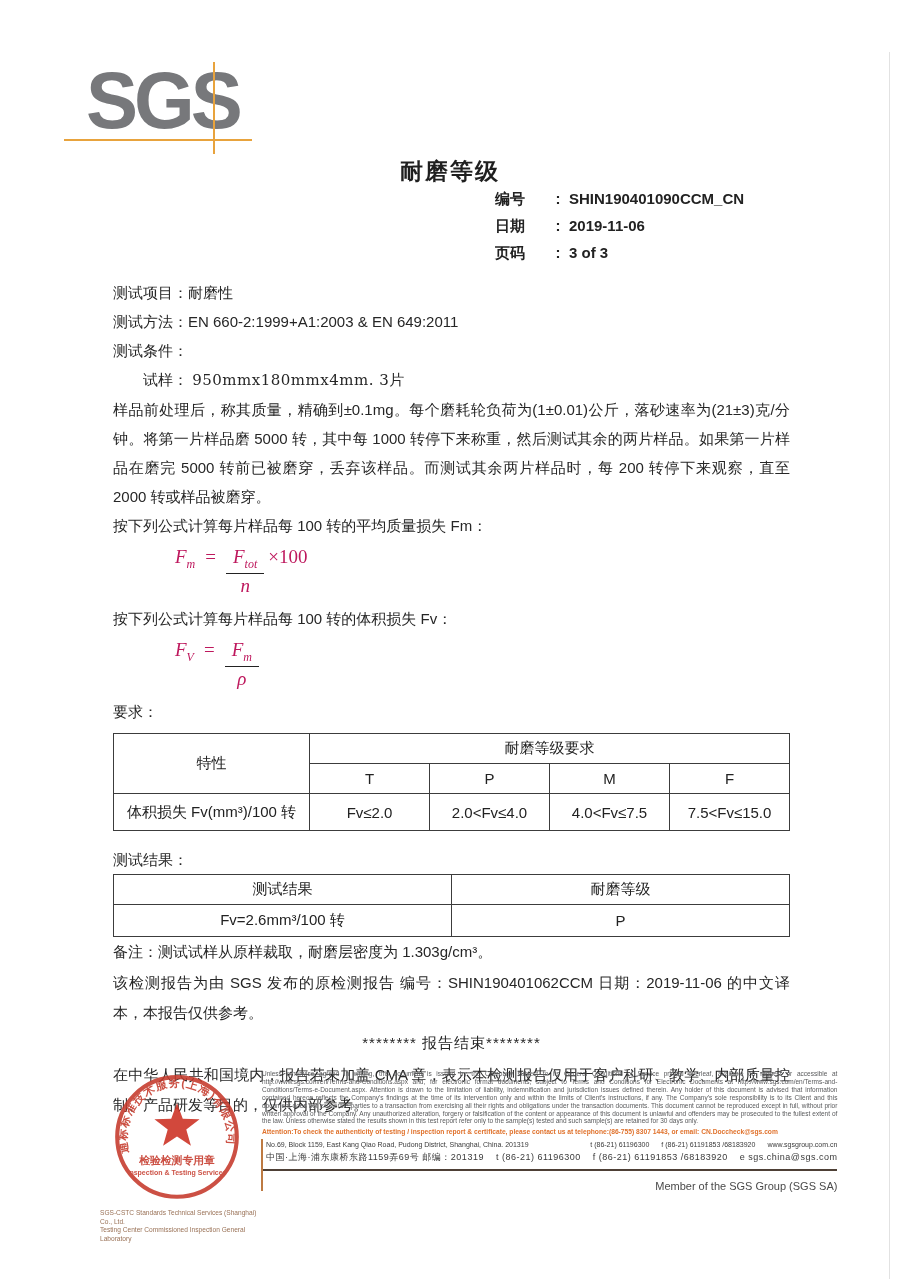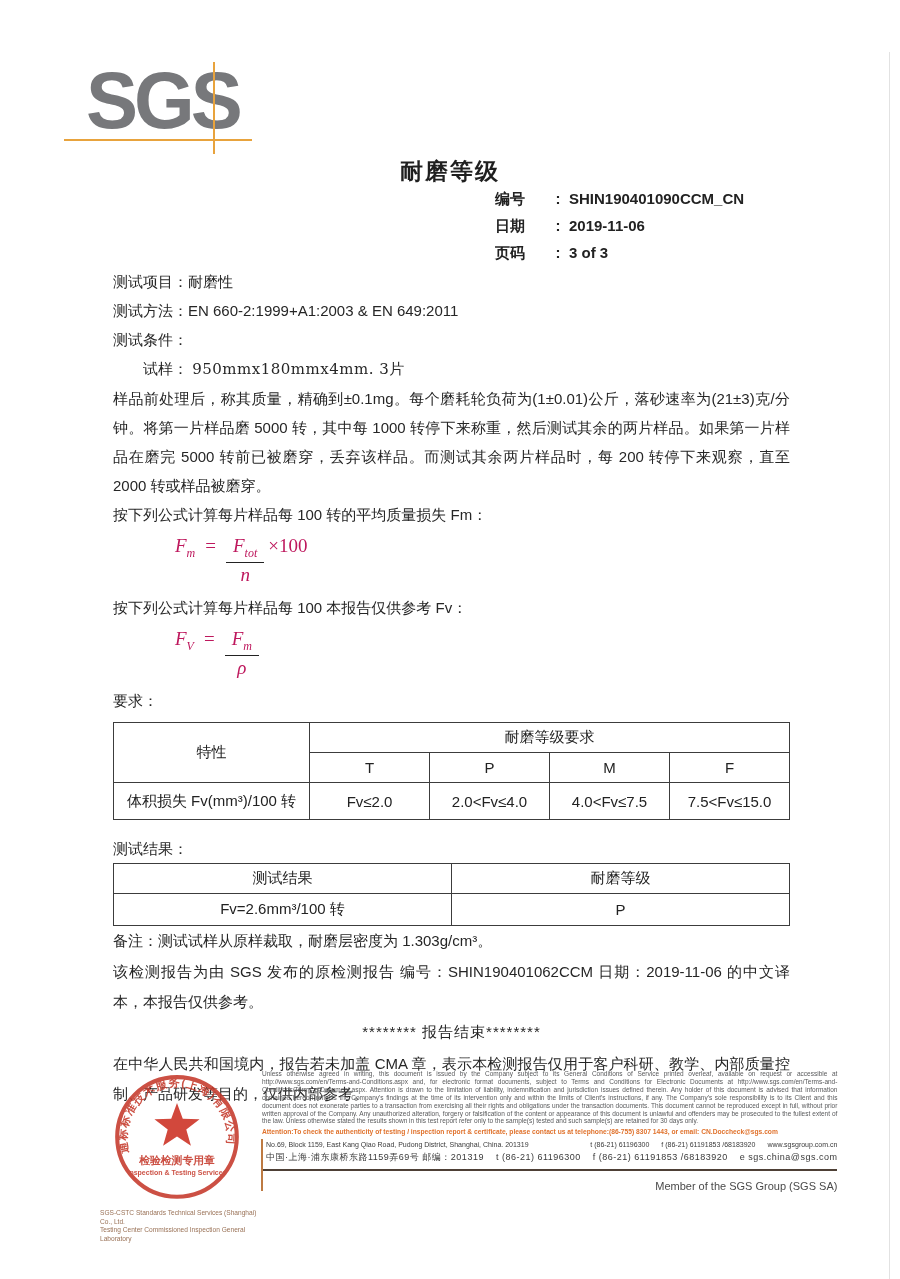--- a/index.html
+++ b/index.html
@@ -27,21 +27,21 @@
     position:absolute; left:0; top:156px; width:900px; text-align:center;
     font-size:23px; font-weight:bold; letter-spacing:2px; color:#1f1f1f;
   }
   .header-fields{ position:absolute; left:495px; top:190px; }
   .hf-row{ display:flex; align-items:baseline; height:27px; font-size:15px; font-weight:bold; color:#222; }
   .hf-label{ width:52px; }
   .hf-sep{ width:22px; text-align:center; }
   .hf-value{ white-space:nowrap; }
 
   
-  .content{ position:absolute; left:113px; top:267px; width:677px; font-size:15px; color:#262626; }
+  .content{ position:absolute; left:113px; top:278px; width:677px; font-size:15px; color:#262626; }
   .info-line{ line-height:29px; white-space:nowrap; }
   .info-label{ font-weight:normal; }
   .specimen-line{ line-height:29px; padding-left:30px; }
   .specimen-value{ font-family:"DejaVu Serif", serif; letter-spacing:0.5px; }
   .para{ text-align:justify; line-height:29px; }
 
   .formula{ margin:6px 0 6px 62px; height:52px; display:flex; align-items:flex-start;
     font-family:"Liberation Serif", serif; font-size:19px; color:#be185d; }
   .formula i{ font-style:italic; }
   .formula sub{ font-size:12px; }
@@ -137,21 +137,21 @@
     <div class="formula">
       <span><i>F</i><sub><i>m</i></sub></span>
       <span class="f-eq">=</span>
       <span class="frac">
         <span class="num"><i>F</i><sub><i>tot</i></sub></span>
         <span class="den"><i>n</i></span>
       </span>
       <span class="f-suffix">×100</span>
     </div>
 
-    <div class="info-line">按下列公式计算每片样品每 100 本报告仅供参考 Fv：</div>
+    <div class="info-line">按下列公式计算每片样品每 100 转的体积损失 Fv：</div>
 
     <div class="formula">
       <span><i>F</i><sub><i>V</i></sub></span>
       <span class="f-eq">=</span>
       <span class="frac">
         <span class="num"><i>F</i><sub><i>m</i></sub></span>
         <span class="den"><i>ρ</i></span>
       </span>
     </div>
 

